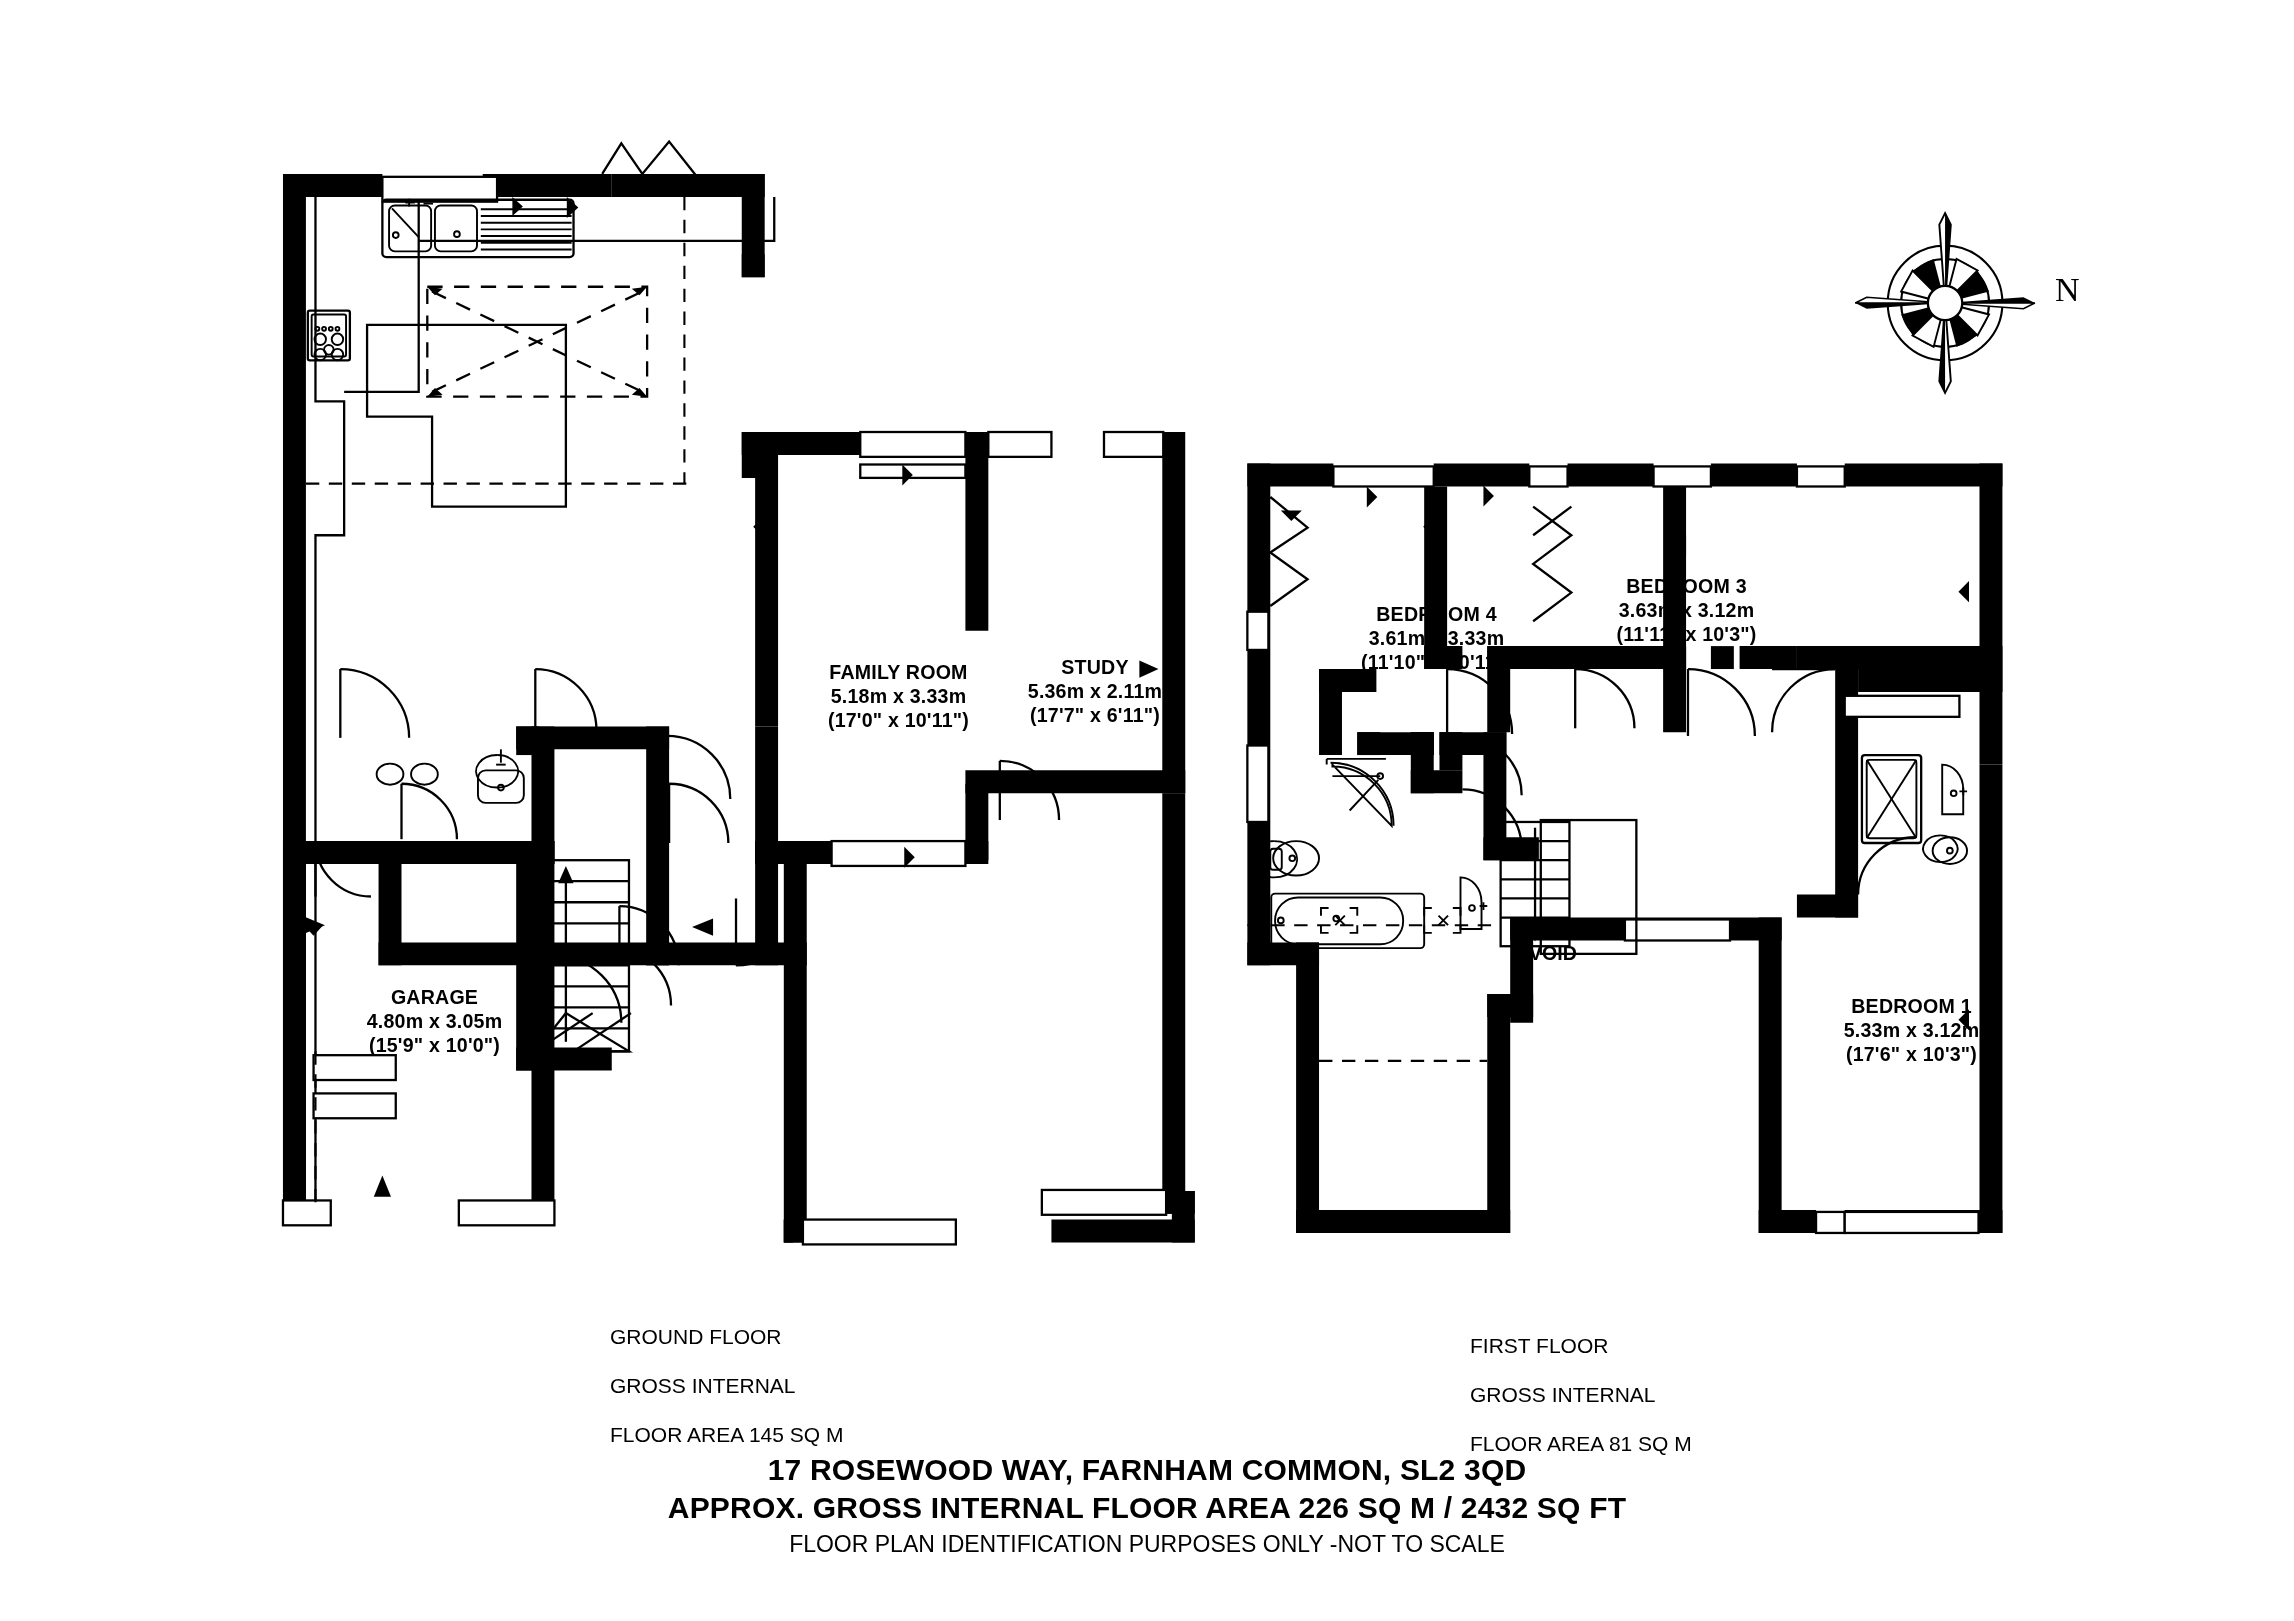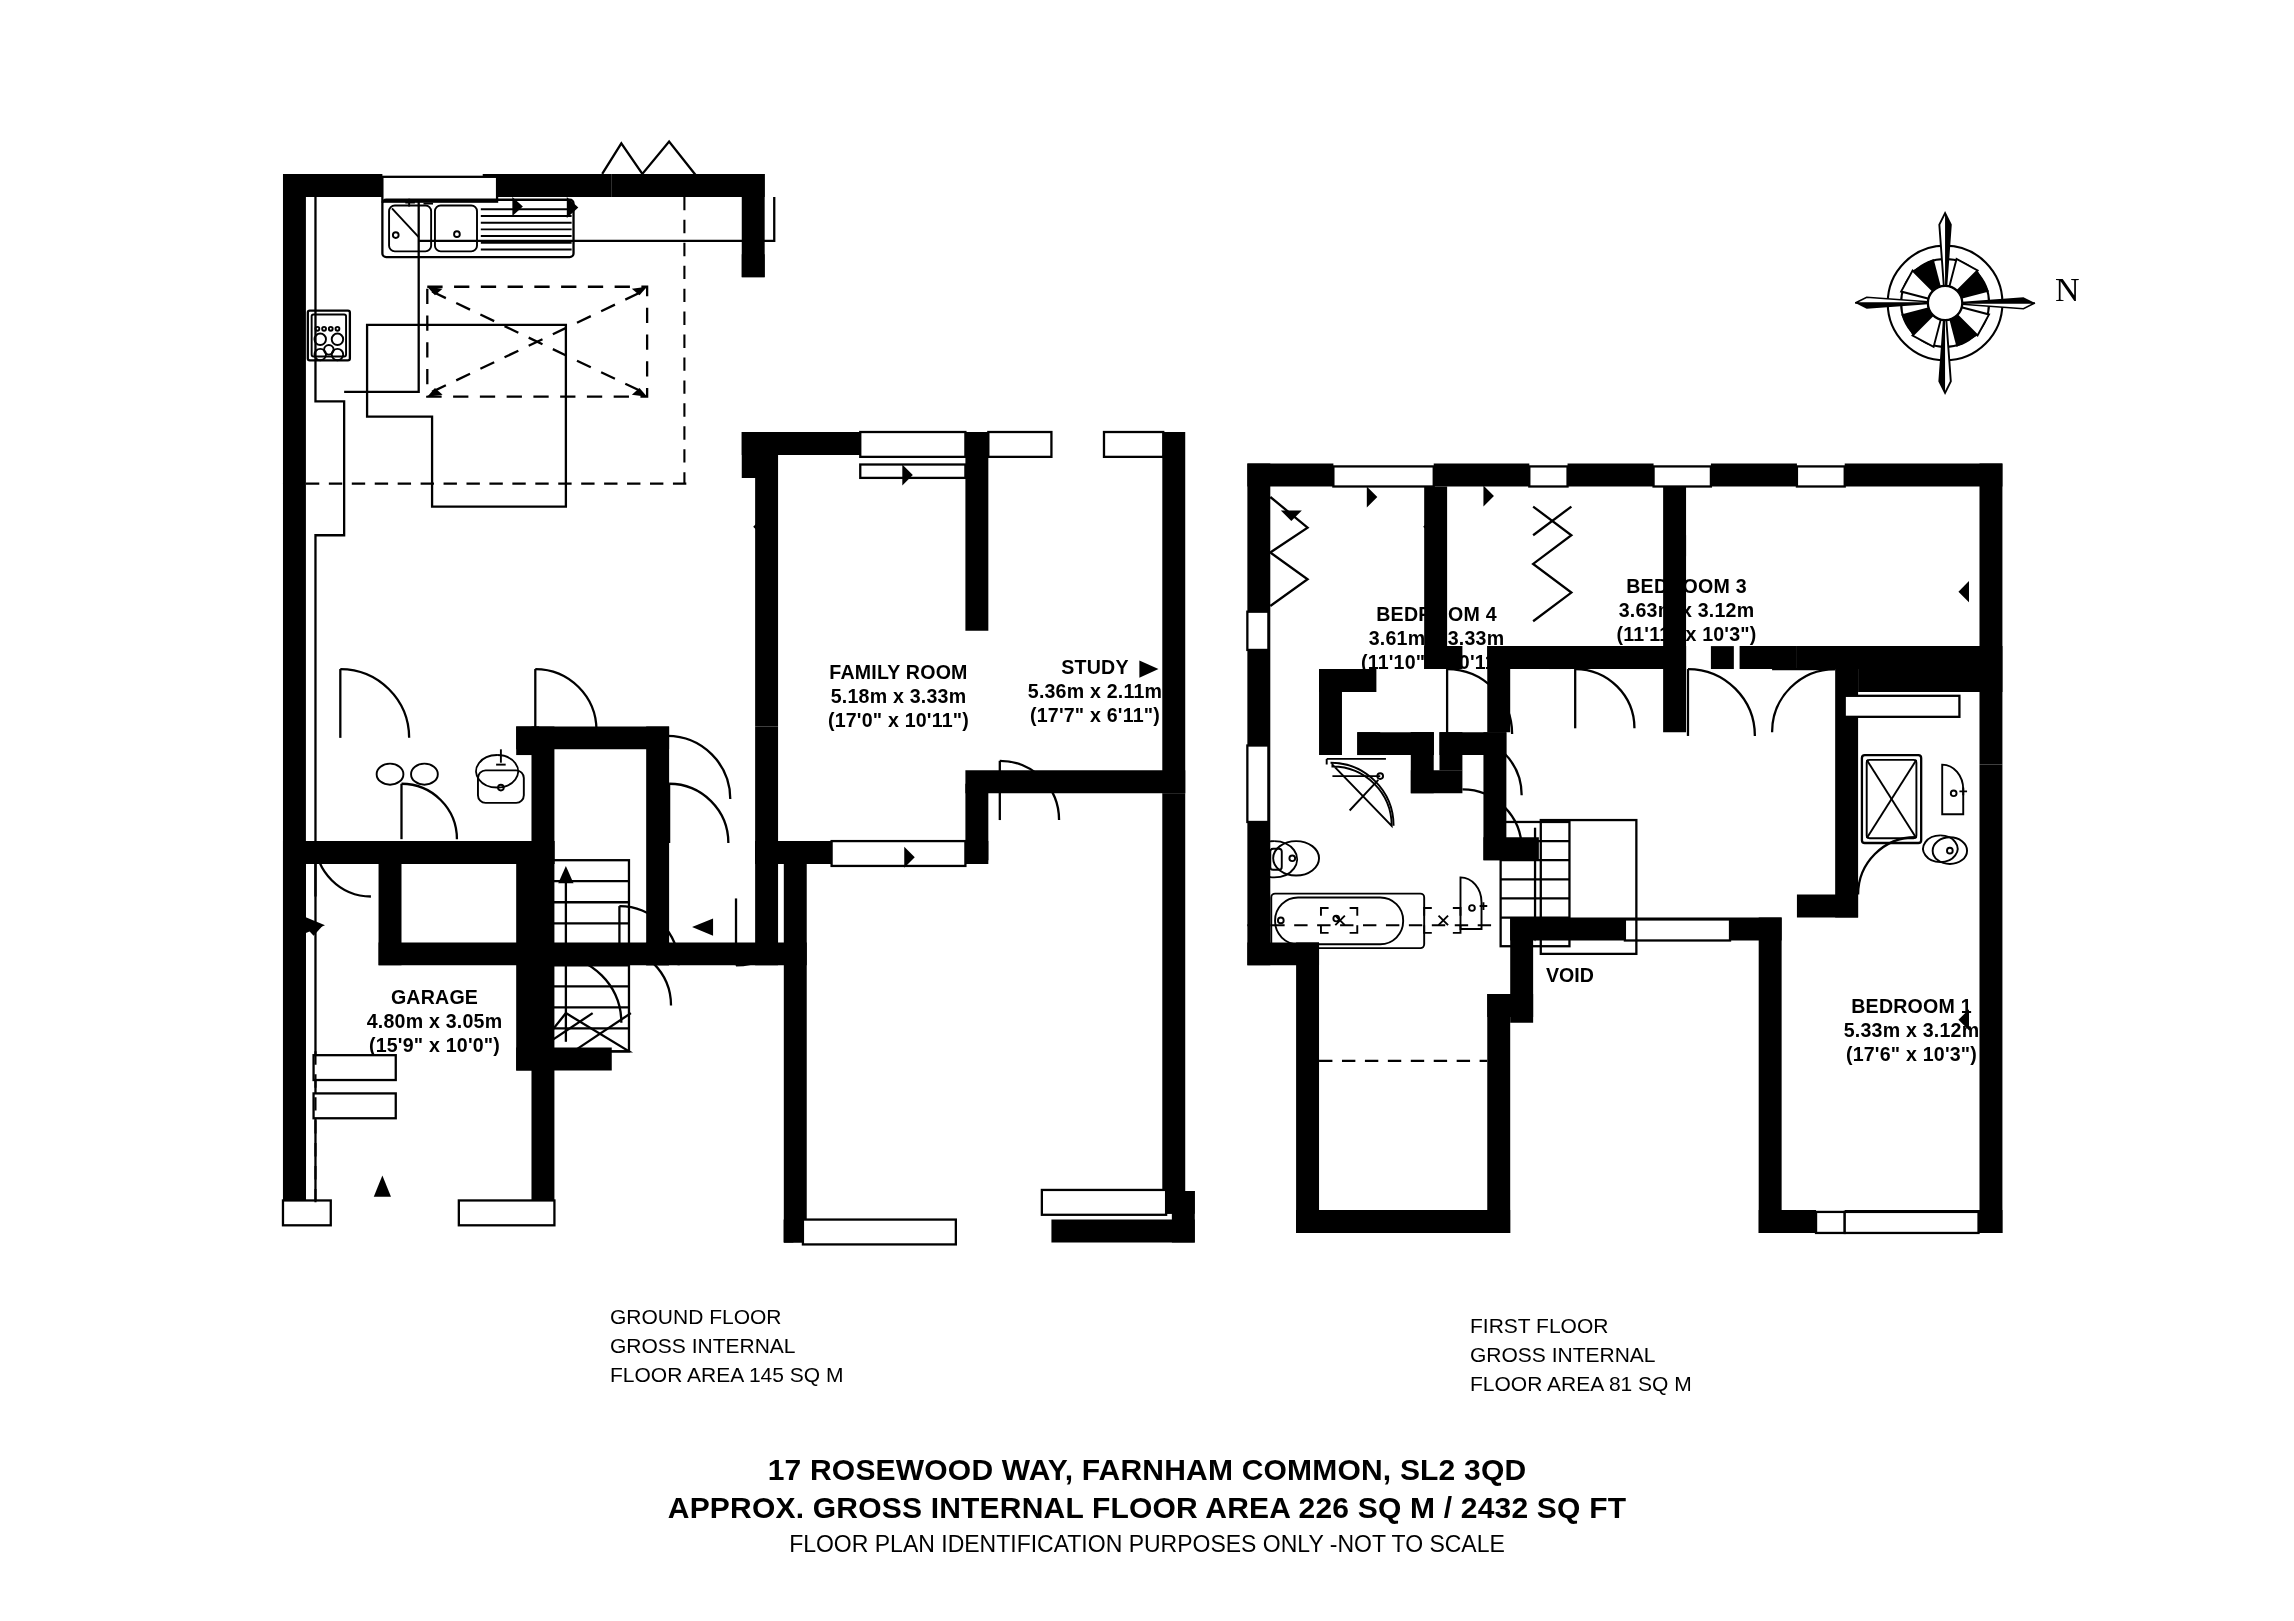--- a/index.html
+++ b/index.html
@@ -65,21 +65,21 @@
   }
 
   .floor-note {
     position: absolute;
     font-family: "Liberation Sans", sans-serif;
     font-size: 21px;
     line-height: 29px;
     color: #000;
     white-space: nowrap;
   }
-  .floor-note span { display: block; }
+  .floor-note span { display: block; margin-top: 20px; }
 
   .title-block {
     position: absolute;
     left: 0;
     right: 0;
     text-align: center;
     font-family: "Liberation Sans", sans-serif;
   }
   .title-line1 {
     display: block;
@@ -562,21 +562,21 @@
     <span class="rl-ft">(11'11" x 10'3")</span>
   </div>
 
 
   <div class="room-label" style="left:1797px; top:994px; width:229px;">
     <span class="rl-name">BEDROOM 1</span>
     <span class="rl-m">5.33m x 3.12m</span>
     <span class="rl-ft">(17'6" x 10'3")</span>
   </div>
 
-  <div class="void-label" style="left:1529px; top:964px;margin-left:17px;">VOID</div>
+  <div class="void-label" style="left:1529px; top:942px;">VOID</div>
 
   <div class="floor-note" style="left:610px; top:1302px;">
     <span>GROUND FLOOR</span>
     <span>GROSS INTERNAL</span>
     <span>FLOOR AREA 145 SQ M</span>
   </div>
 
   <div class="floor-note" style="left:1470px; top:1311px;">
     <span>FIRST FLOOR</span>
     <span>GROSS INTERNAL</span>

